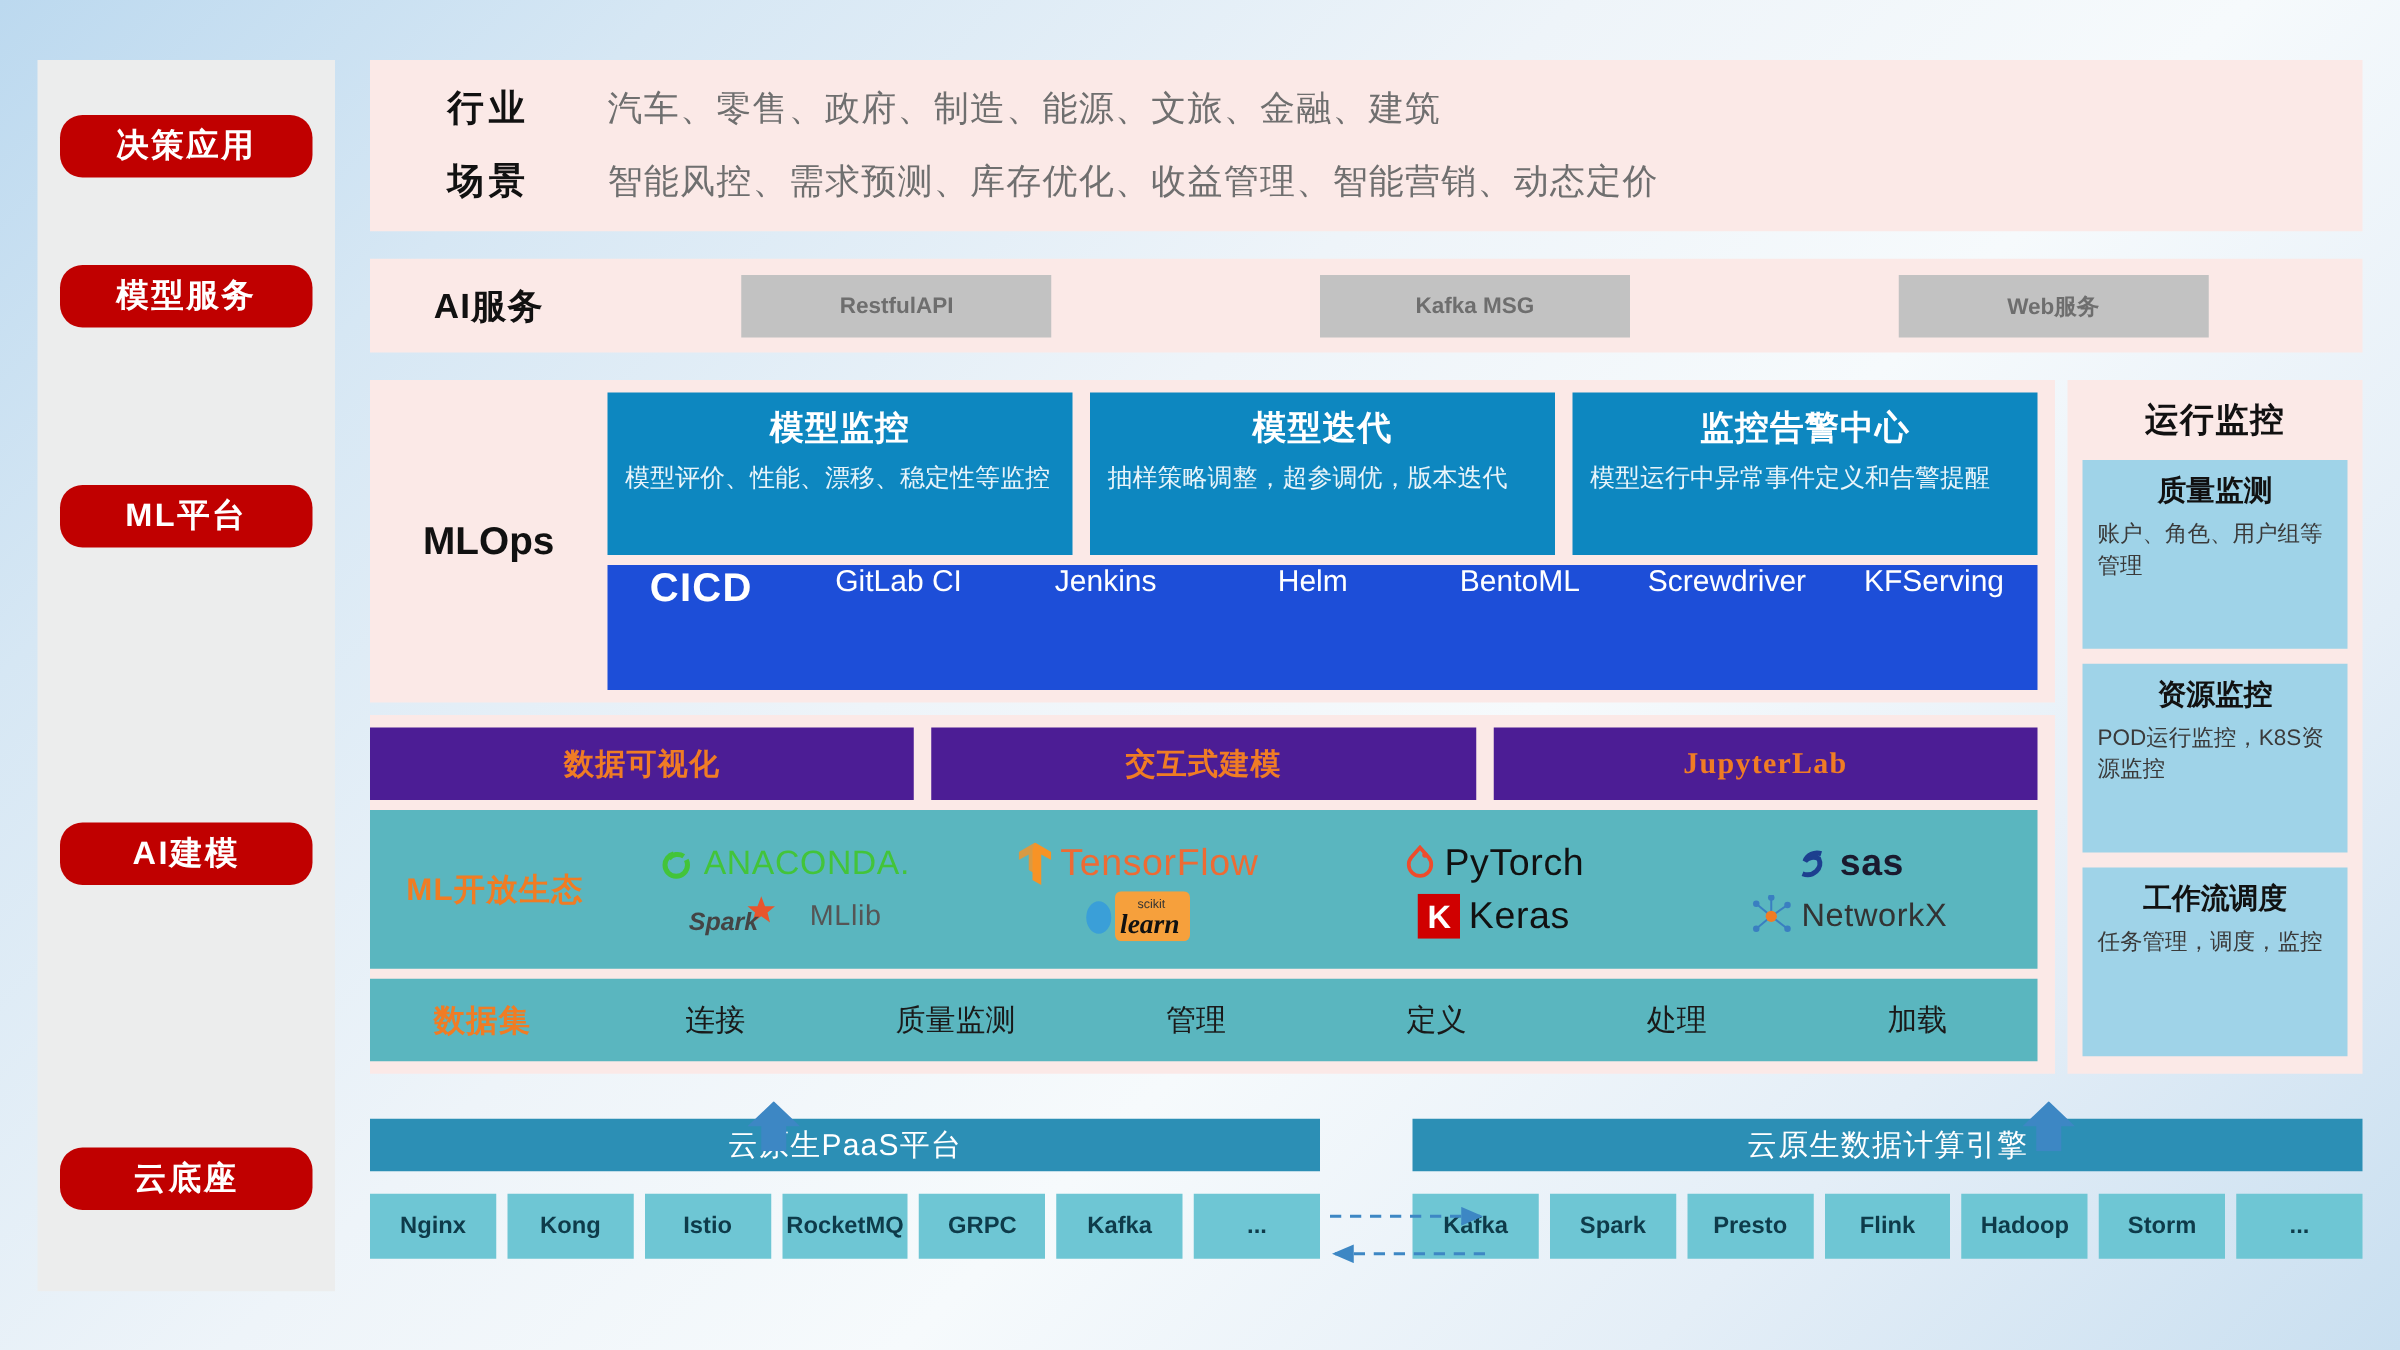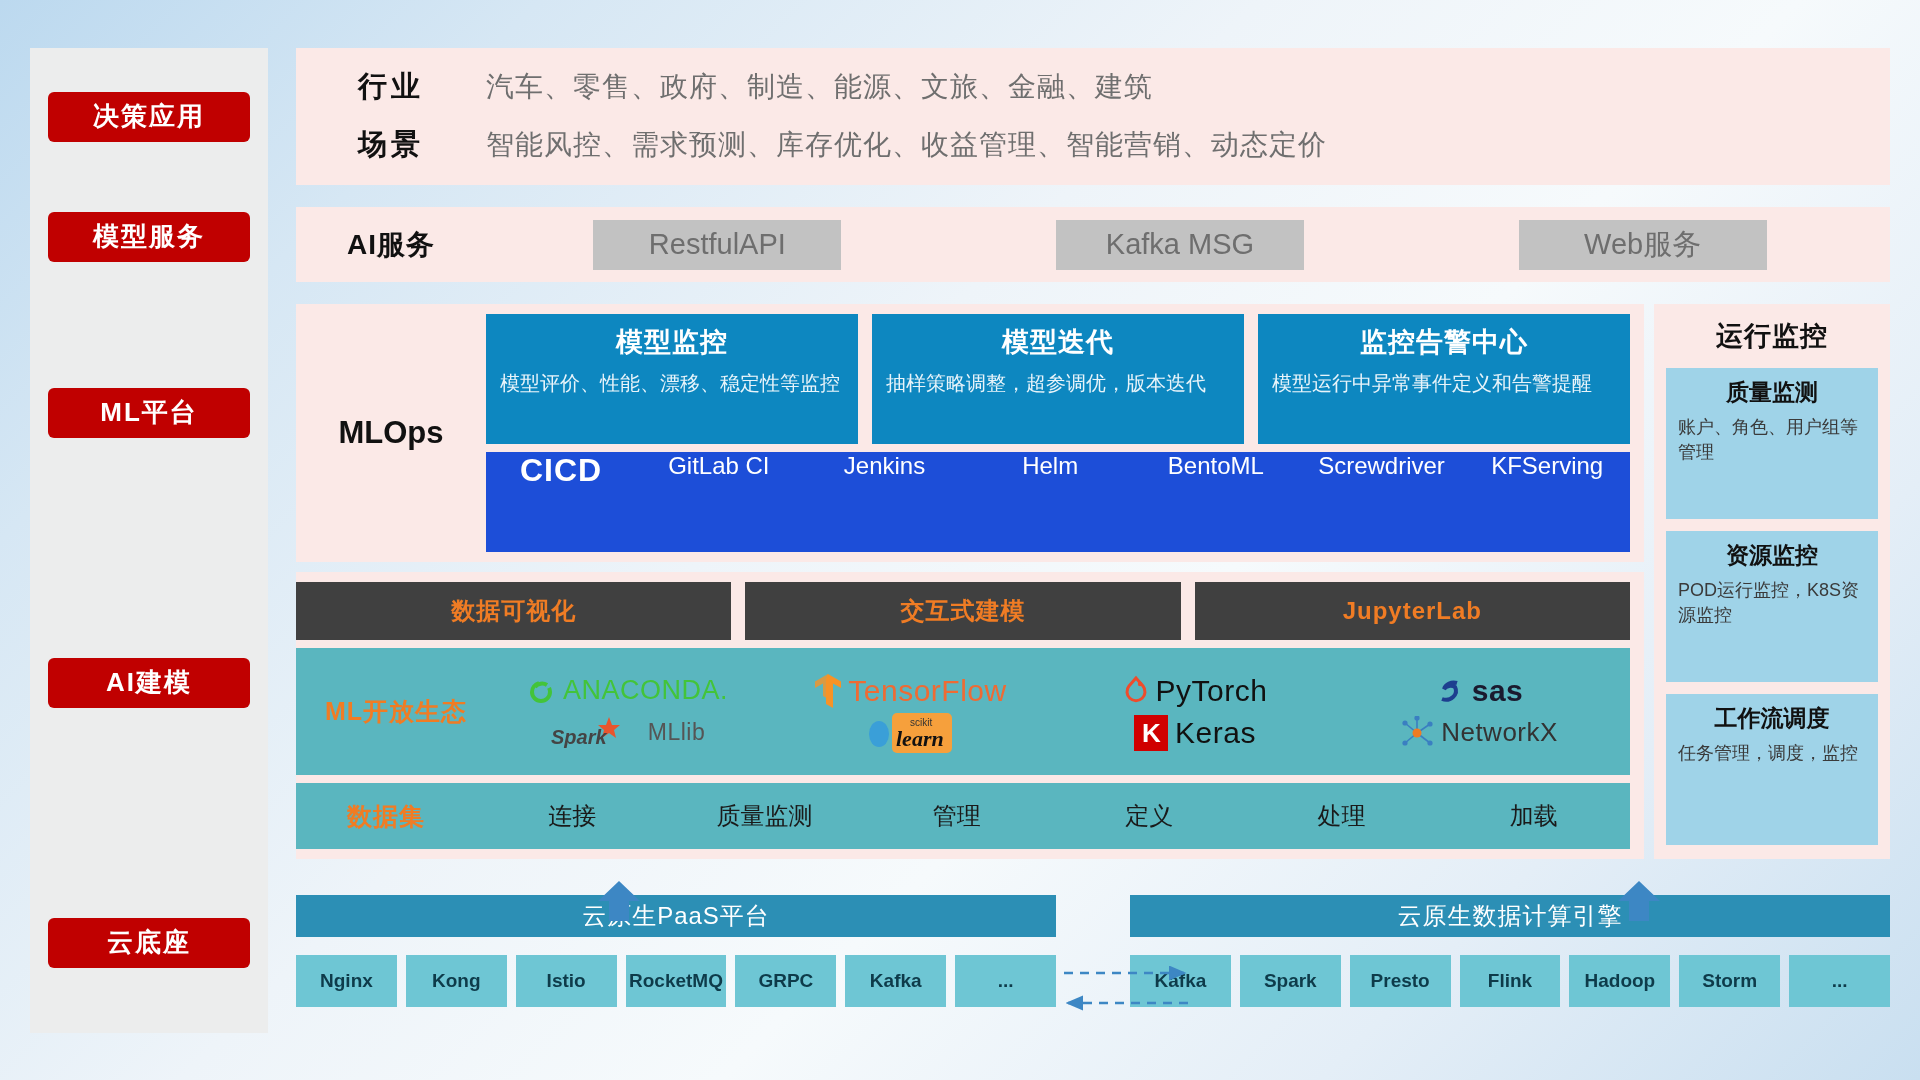--- a/index.html
+++ b/index.html
@@ -28,21 +28,21 @@
     background: #eceded;
     margin-right: 28px;
     position: relative;
     flex: none;
   }
   .rail-chip {
     position: absolute;
     left: 18px; width: 202px;
     background: #c00000;
     color: #ffffff;
-    border-radius: 6px;
+    border-radius: 18px;
     text-align: center;
     font-size: 26px;
     font-weight: bold;
     padding: 11px 0 13px 0;
     letter-spacing: 2px;
     line-height: 1;
   }
 
   
   .content {
@@ -70,22 +70,22 @@
   .app-line .row-title { width: 190px; font-size: 29px; letter-spacing: 4px; }
   .app-line .app-text { font-size: 28px; color: #6f6f6f; letter-spacing: 1px; }
 
   
   #band-svc { height: 82px; }
   #band-svc .row-title { width: 190px; font-size: 28px; letter-spacing: 1px; }
   .svc-boxes { display: flex; flex: 1; gap: 0; justify-content: space-around; padding-right: 16px; }
   .svc-box {
     background: #c2c2c2;
     color: #6e6e6e;
-    font-size: 29px;
-    font-weight: normal;
+    font-size: 18px;
+    font-weight: bold;
     width: 248px; height: 50px;
     display: flex; align-items: center; justify-content: center;
   }
 
   
   .split-row { display: flex; gap: 10px; }
   .split-main { flex: 1; display: flex; flex-direction: column; gap: 10px; }
   .monitor-rail {
     width: 236px; flex: none;
     background: #fbe9e7;
@@ -120,24 +120,25 @@
     padding: 0 6px; line-height: 1.15;
     overflow: hidden; max-height: 58px;
   }
 
   
   #band-model { background: #fbe9e7; display: flex; align-items: center; height: 287px; padding: 10px 14px 10px 0; }
   #band-model .row-title { width: 190px; font-size: 27px; line-height: 1.3; }
   .model-col { flex: 1; display: flex; flex-direction: column; gap: 8px; height: 100%; }
   .tool-tabs { display: flex; gap: 14px; height: 58px; }
   .tool-tab {
-    flex: 1; background: #404040; color: #f07c24;
+    flex: 1; background: #4c1d95; color: #f07c24;
     font-size: 24px; font-weight: bold;
     display: flex; align-items: center; justify-content: center;
     letter-spacing: 1px;
+    font-family: Liberation Serif, serif;
   }
   .eco-box { background: #5ab6bf; flex: 1; display: flex; align-items: center; padding: 4px 10px; }
   .eco-label { color: #f07c24; font-size: 25px; font-weight: bold; width: 180px; flex: none; text-align: center; letter-spacing: 1px; }
   .eco-logos { flex: 1; display: grid; grid-template-columns: repeat(4, 1fr); grid-template-rows: 1fr 1fr; align-items: center; justify-items: center; gap: 2px; }
   .logo { display: flex; align-items: center; gap: 7px; }
   .logo-txt { font-size: 27px; letter-spacing: 0.5px; }
 
   .ds-bar { background: #5ab6bf; height: 66px; display: flex; align-items: center; }
   .ds-label { color: #f07c24; font-size: 25px; font-weight: bold; width: 180px; text-align: center; flex: none; letter-spacing: 1px; }
   .ds-items { display: flex; flex: 1; }

